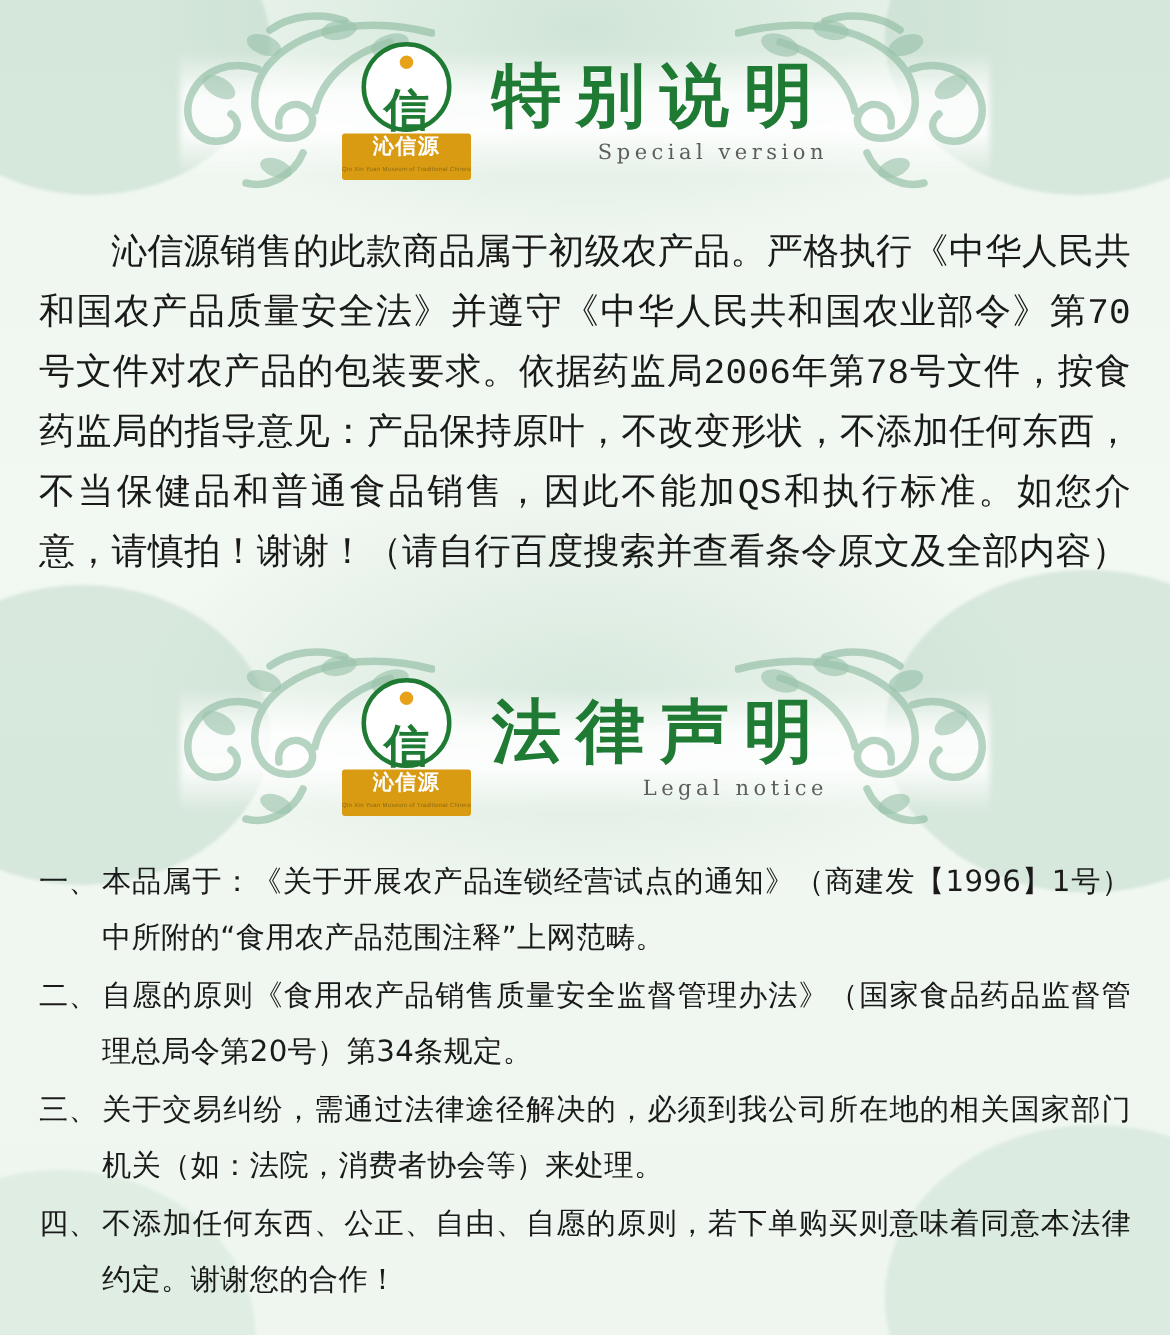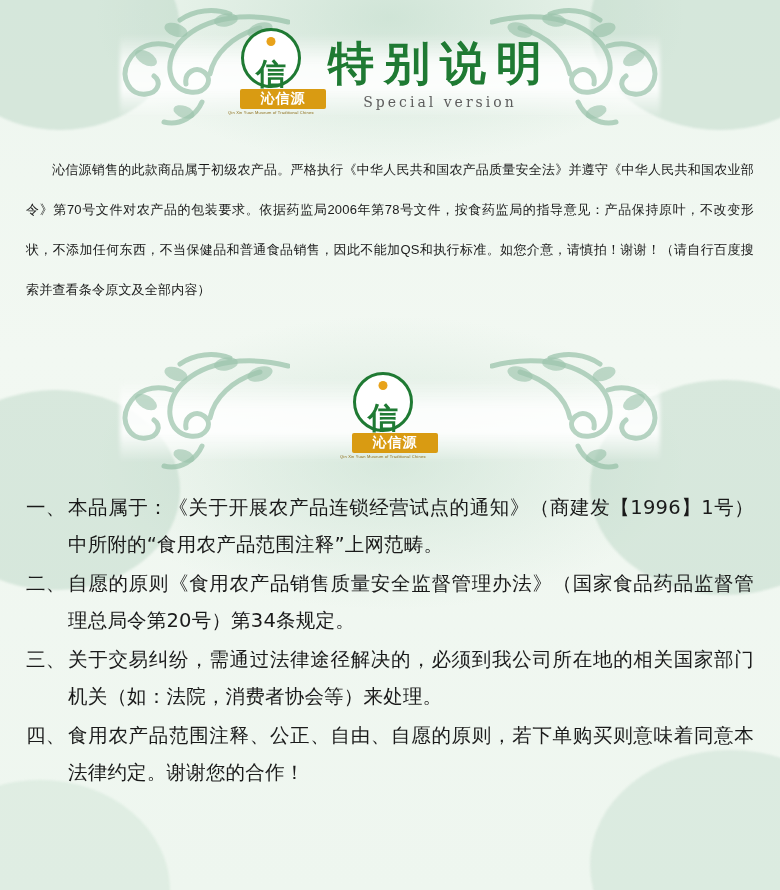--- a/index.html
+++ b/index.html
@@ -107,24 +107,24 @@
     left: 50%;
     top: 9px;
     transform: translateX(-50%);
     width: 9px;
     height: 9px;
     border-radius: 50%;
     background: #e8a21a;
   }
   .logo .brandbar {
     position: absolute;
-    left: 12px;
+    left: 0;
     top: 61px;
     width: 86px;
-    height: 20px;
+    height: 31px;
     background: #d99b12;
     border-radius: 2px;
     color: #ffffff;
     font-size: 14px;
     font-weight: bold;
     line-height: 20px;
     text-align: center;
     letter-spacing: 1px;
     font-family: Liberation Mono, monospace;
   }
@@ -148,36 +148,36 @@
     font-size: 46px;
     font-weight: bold;
     color: #1f7a33;
     letter-spacing: 10px;
     line-height: 1.1;
     text-shadow: 0 1px 0 rgba(255,255,255,0.8);
     white-space: nowrap;
   }
   .title-sub {
     margin-top: 6px;
-    text-align: center;
+    text-align: right;
     font-family: "DejaVu Serif", serif;
     font-size: 14px;
     color: #5d5d5d;
     letter-spacing: 3px;
     white-space: nowrap;
   }
 
   .body-block {
     position: relative;
     padding: 0 26px;
     box-sizing: border-box;
   }
   .para {
-    font-family: Liberation Sans, sans-serif;
-    font-size: 13px;
+    font-family: Liberation Mono, monospace;
+    font-size: 24px;
     line-height: 40px;
     color: #1a1a1a;
     text-indent: 2em;
     text-align: justify;
     letter-spacing: 0.2px;
   }
 
   .list {
     margin: 0;
     padding: 0;
@@ -315,37 +315,41 @@
     </svg>
 
     <div class="title-row">
       <div class="logo">
         <div class="seal"></div>
         <div class="seal-dot"></div>
         <div class="seal-inner">信</div>
         <div class="brandbar">沁信源</div>
         <div class="brandsub">Qin Xin Yuan Museum of Traditional Chinese Medicine</div>
       </div>
+      <div class="titles">
+        <div class="title-main">法律声明</div>
+        <div class="title-sub">Legal notice</div>
+      </div>
     </div>
   </div>
 
   <div class="body-block">
     <ul class="list">
       <li>
         <span class="marker">一、</span>
         <span class="text">本品属于：《关于开展农产品连锁经营试点的通知》（商建发【1996】1号）中所附的“食用农产品范围注释”上网范畴。</span>
       </li>
       <li>
         <span class="marker">二、</span>
         <span class="text">自愿的原则《食用农产品销售质量安全监督管理办法》（国家食品药品监督管理总局令第20号）第34条规定。</span>
       </li>
       <li>
         <span class="marker">三、</span>
         <span class="text">关于交易纠纷，需通过法律途径解决的，必须到我公司所在地的相关国家部门机关（如：法院，消费者协会等）来处理。</span>
       </li>
       <li>
         <span class="marker">四、</span>
-        <span class="text">食用农产品范围注释、公正、自由、自愿的原则，若下单购买则意味着同意本法律约定。谢谢您的合作！</span>
+        <span class="text">不添加任何东西、公正、自由、自愿的原则，若下单购买则意味着同意本法律约定。谢谢您的合作！</span>
       </li>
     </ul>
   </div>
 
 </div>
 
 </body></html>

